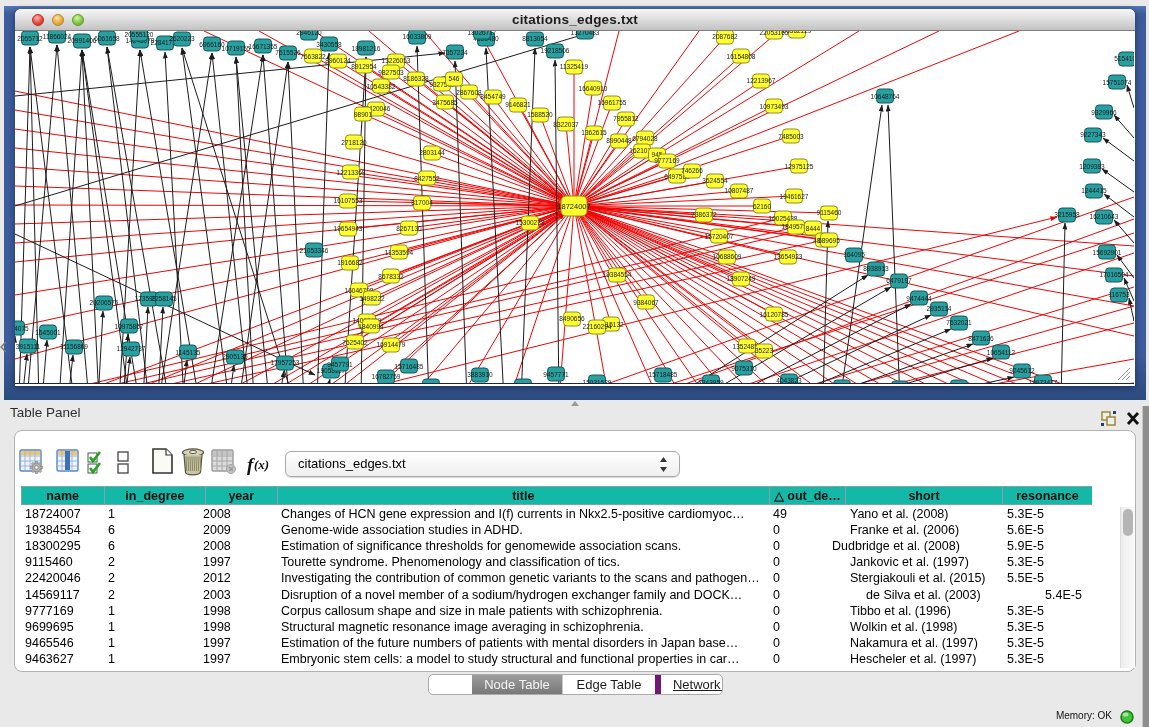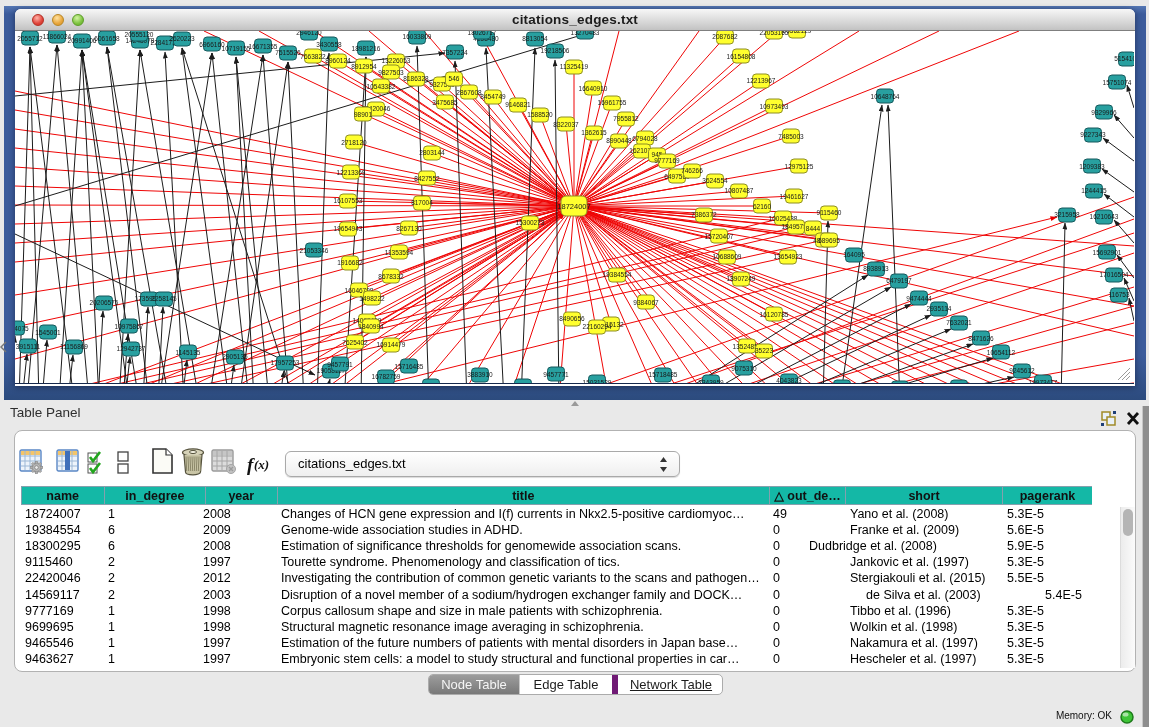--- a/index.html
+++ b/index.html
@@ -25,21 +25,21 @@
   text-align:center; line-height:18px;font-weight:bold; }
 .tr { position:absolute; height:16px; font-size:12.5px; color:#000; }
 .tr span { position:absolute; white-space:nowrap; }
 #combo { position:absolute; left:285px; top:451px; width:395px; height:26px;
   border:1px solid #a9a9a9; border-radius:6px;
   background:linear-gradient(#ffffff,#efefef); box-shadow:0 1px 1px rgba(0,0,0,.15);
   font-size:13px; color:#000; line-height:24px; padding-left:12px; }
 #seg { position:absolute; left:428px; top:674px; width:295px; height:21px;
   border:1px solid #ababab; border-radius:5px; background:#fff; overflow:hidden;
   font-size:13px; box-shadow:inset 0 1px 0 rgba(255,255,255,.8); }
-#seg div { position:absolute; top:0; height:100%; text-align:center; line-height:20px; color:#1c1c1c; }
+#seg div { position:absolute; top:0; height:100%; text-align:center; line-height:20px; color:#1c1c1c;margin-left:43px; }
 #strip { position:absolute; left:1142px; top:406px; width:7px; height:321px; background:#8e8e8e; border-left:1px solid #c7c7c7; }
 #scroll { position:absolute; left:1120px; top:507px; width:15px; height:161px;
   background:linear-gradient(90deg,#ececec,#fbfbfb); border-left:1px solid #dcdcdc; }
 #thumb { position:absolute; left:2px; top:2px; width:10px; height:27px; background:#b5b5b5; border-radius:5px; }
 #mem { position:absolute; right:37px; top:710px; font-size:10px; color:#111; }
 </style></head><body>
 <div id="desk">
  <div id="win">
   <div id="tbar">
         <div class="t">citations_edges.txt</div>
@@ -993,46 +993,46 @@
 <div id="combo">citations_edges.txt<svg width="9" height="15" style="position:absolute;right:11px;top:5px">
       <path d="M4.5,0 L8,5 L1,5 z" fill="#333"></path>
       <path d="M4.5,15 L8,10 L1,10 z" fill="#333"></path>
     </svg></div>
 <div class="hc" style="left:20.5px;width:83.3px">name</div>
 <div class="hc" style="left:103.8px;width:101.2px">in_degree</div>
 <div class="hc" style="left:205px;width:71.5px">year</div>
 <div class="hc" style="left:276.5px;width:492.5px">title</div>
 <div class="hc" style="left:769px;width:76px">△ out_de…</div>
 <div class="hc" style="left:845px;width:157px">short</div>
-<div class="hc" style="left:1002px;width:90px">pagerank</div>
+<div class="hc" style="left:1002px;width:90px">resonance</div>
 <div class="tr" style="top:507px">
     <span style="left:25px">18724007</span>
     <span style="left:108px">1</span>
     <span style="left:203px">2008</span>
     <span style="left:281px">Changes of HCN gene expression and I(f) currents in Nkx2.5-positive cardiomyoc…</span>
     <span style="left:773px">49</span>
     <span style="left:850px">Yano et al. (2008)</span>
     <span style="left:1007px">5.3E-5</span>
   </div>
 <div class="tr" style="top:523px">
     <span style="left:25px">19384554</span>
     <span style="left:108px">6</span>
     <span style="left:203px">2009</span>
     <span style="left:281px">Genome-wide association studies in ADHD.</span>
     <span style="left:773px">0</span>
-    <span style="left:850px">Franke et al. (2009)</span>
+    <span style="left:850px">Franke et al. (2006)</span>
     <span style="left:1007px">5.6E-5</span>
   </div>
 <div class="tr" style="top:539px">
     <span style="left:25px">18300295</span>
     <span style="left:108px">6</span>
     <span style="left:203px">2008</span>
     <span style="left:281px">Estimation of significance thresholds for genomewide association scans.</span>
     <span style="left:773px">0</span>
-    <span style="left:809px">Dudbridge et al. (2008)</span>
+    <span style="left:832px">Dudbridge et al. (2008)</span>
     <span style="left:1007px">5.9E-5</span>
   </div>
 <div class="tr" style="top:555px">
     <span style="left:25px">9115460</span>
     <span style="left:108px">2</span>
     <span style="left:203px">1997</span>
     <span style="left:281px">Tourette syndrome. Phenomenology and classification of tics.</span>
     <span style="left:773px">0</span>
     <span style="left:850px">Jankovic et al. (1997)</span>
     <span style="left:1007px">5.3E-5</span>

